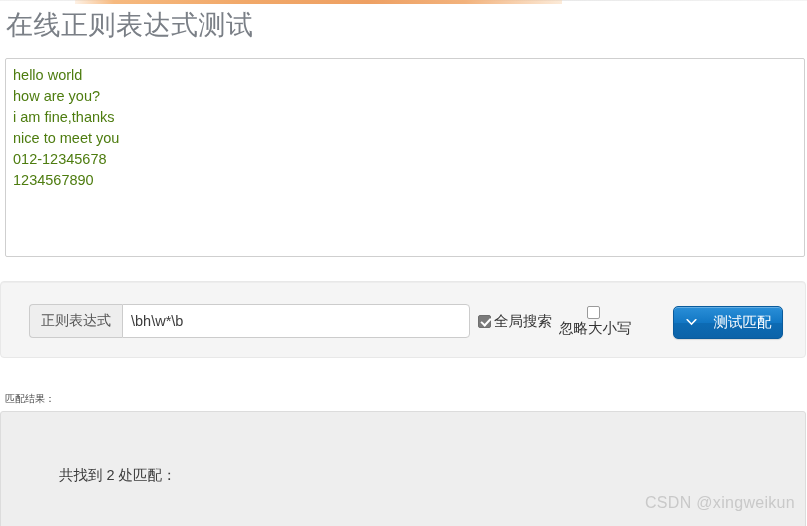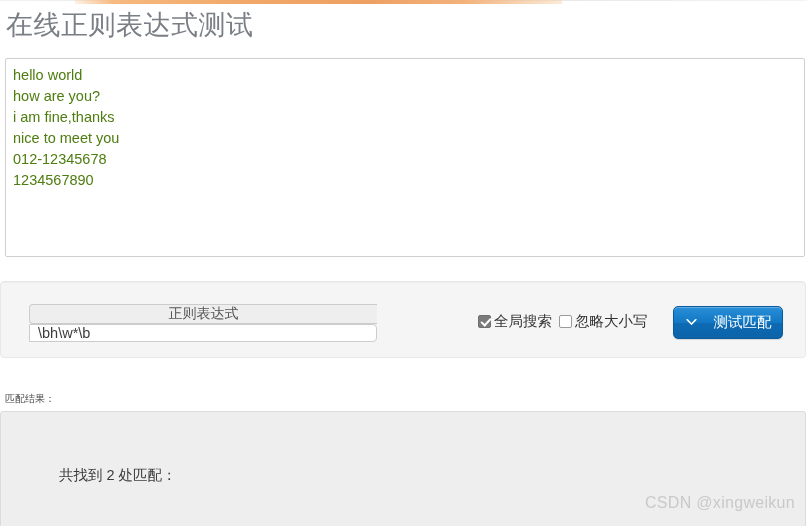--- a/index.html
+++ b/index.html
@@ -99,21 +99,20 @@
     box-shadow: inset 0 1px 1px rgba(0,0,0,0.035);
   }
 
   .input-row {
     position: absolute;
     left: 28px;
     top: 22px;
     display: flex;
     align-items: stretch;
     height: 34px;
-    flex-direction: column;
   }
 
   .input-addon {
     display: flex;
     align-items: center;
     justify-content: center;
     padding: 0 11px;
     background: #eeeeee;
     border: 1px solid #cccccc;
     border-right: none;
@@ -146,21 +145,21 @@
     align-items: center;
     height: 22px;
     gap: 0px;
   }
 
   .opt {
     display: flex;
     align-items: center;
     white-space: nowrap;
   }
-  .opt + .opt { margin-left: 7px; }
+  .opt + .opt { margin-left: 7px; flex-direction: column; }
 
   .cbox {
     width: 13px;
     height: 13px;
     border: 1px solid #9a9a9a;
     border-radius: 2px;
     background: #ffffff;
     position: relative;
     flex: none;
     margin-right: 3px;

